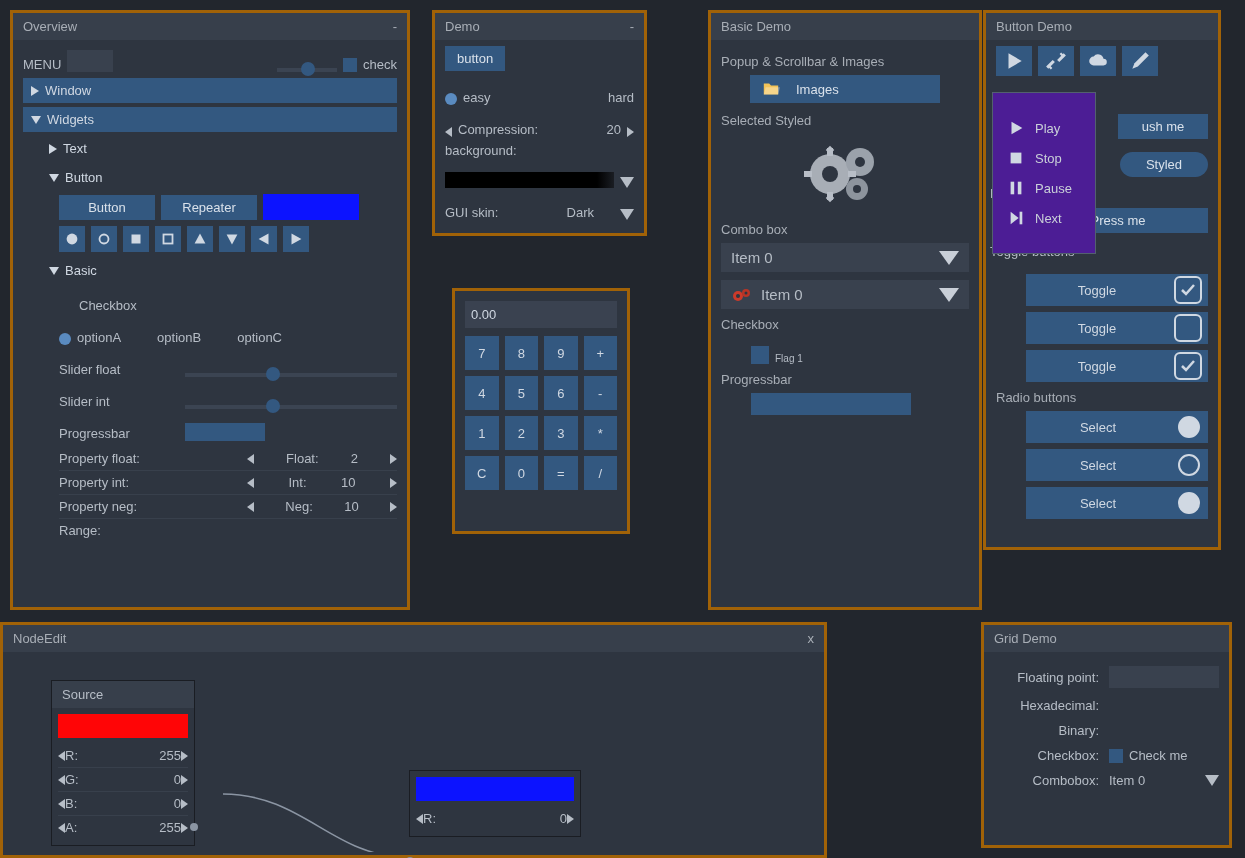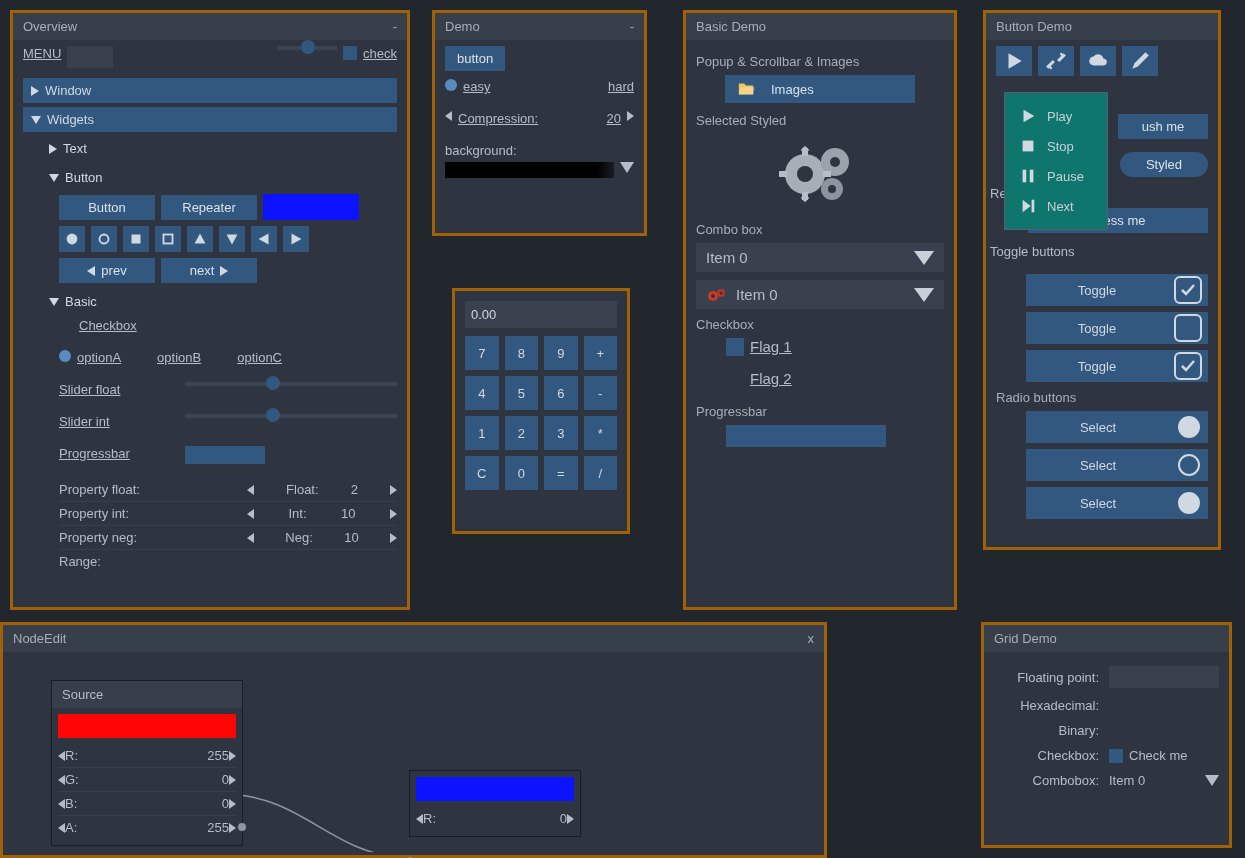--- a/index.html
+++ b/index.html
@@ -25,25 +25,24 @@
     justify-content: space-between;
     align-items: center;
     color: #a8aeb6;
     font-size: 13px;
   }
   .panel-body {
     padding: 6px 10px;
   }
   .row {
     display: flex;
-    align-items: flex-start;
+    align-items: flex-end;
     gap: 6px;
     margin-bottom: 6px;
     min-height: 26px;
-    text-decoration: underline;
   }
   .btn {
     background: #335880;
     color: #d9e1ea;
     border: none;
     padding: 5px 12px;
     cursor: pointer;
     font-size: 13px;
     text-align: center;
   }
@@ -107,21 +106,21 @@
   }
   .toggle-label, .select-label { flex:1; text-align:center; color:#d0d8e2; }
   .toggle-chk {
     width:28px; height:28px; border:2px solid #d0d8e2; border-radius:6px; margin:0 6px; display:flex; align-items:center; justify-content:center;
   }
   .select-radio {
     width:22px; height:22px; border:2px solid #d0d8e2; border-radius:50%; margin:0 8px;
   }
   .select-radio.filled { background:#d0d8e2; }
   .ctx-menu {
-    position:absolute; background:#0f766e; border:1px solid #53606f; padding:8px 0; z-index:50;margin-left:12px;
+    position:absolute; background:#4c1d95; border:1px solid #53606f; padding:20px 0; z-index:50;
   }
   .ctx-item { display:flex; align-items:center; gap:10px; padding:6px 14px; cursor:pointer; color:#c9cfd8; }
   .node {
     position:absolute; background:#2e3540; border:1px solid #1a1d23;
   }
   .node-header { background:#373f4b; padding:6px 10px; color:#b6bdc6; }
   .node-swatch { height:24px; margin:6px; }
   .node-port {
     width:8px; height:8px; border-radius:50%; background:#8b95a3;
   }
@@ -209,30 +208,20 @@
               <svg class="icon" viewBox="0 0 20 20">
                 <polygon points="15,4 15,16 4,10"></polygon>
               </svg>
             </div>
           <div class="icon-btn">
               <svg class="icon" viewBox="0 0 20 20">
                 <polygon points="5,4 5,16 16,10"></polygon>
               </svg>
             </div>
         </div>
-        <div class="btn-row" style="margin-bottom:6px;">
-          <button class="btn" style="width:96px;display:flex;align-items:center;justify-content:center;gap:6px;">
-            <span class="tri" style="border-top:5px solid transparent;border-bottom:5px solid transparent;border-right:8px solid #d0d8e2;"></span>
-            <span>prev</span>
-          </button>
-          <button class="btn" style="width:96px;display:flex;align-items:center;justify-content:center;gap:6px;">
-            <span>next</span>
-            <span class="tri tri-right"></span>
-          </button>
-        </div>
       </div>
       <div class="tree-item plain">
         <span class="tri tri-down"></span>
         <span>Basic</span>
       </div>
       <div style="padding-left:18px;">
         <div class="row">
             <span style="width:14px"></span>
             <span>Checkbox</span>
           </div>
@@ -312,20 +301,26 @@
       <span class="arrow-l"></span>
       <span>Compression:</span>
       <span style="flex:1"></span>
       <span>20</span>
       <span class="arrow-r"></span>
     </div>
     <div style="margin-bottom:4px;">background:</div>
     <div class="row">
       <div class="color-strip"></div>
       <span class="arrow-d" style="border-top-width:11px;border-left-width:7px;border-right-width:7px;"></span>
+    </div>
+    <div class="row">
+      <span>GUI skin:</span>
+      <span style="flex:1"></span>
+      <span>Dark</span>
+      <span class="arrow-d" style="margin-left:20px;border-top-width:11px;border-left-width:7px;border-right-width:7px;"></span>
     </div>
   </div>
 </div>
 
 <div class="panel" style="left:452px; top:288px; width:178px; height:246px;">
   <div class="panel-body" style="padding:10px;">
     <div class="calc-display">0.00</div>
     <div class="calc-grid" id="calc-grid">
         <div class="calc-btn">7</div>
         <div class="calc-btn">8</div>
@@ -340,21 +335,21 @@
         <div class="calc-btn">3</div>
         <div class="calc-btn">*</div>
         <div class="calc-btn">C</div>
         <div class="calc-btn">0</div>
         <div class="calc-btn">=</div>
         <div class="calc-btn">/</div>
       </div>
   </div>
 </div>
 
-<div class="panel" style="left:683px; top:10px; width:274px; height:600px;">
+<div class="panel" style="left:708px; top:10px; width:274px; height:600px;">
   <div class="panel-header">
     <span>Basic Demo</span>
   </div>
   <div class="panel-body">
     <div class="sect-label">Popup &amp; Scrollbar &amp; Images</div>
     <div style="display:flex;justify-content:center;margin-bottom:10px;">
       <button class="btn" style="display:flex;align-items:center;gap:16px;width:190px;">
         <svg class="icon" viewBox="0 0 20 20">
             <path fill="#f2c358" d="M2 4h6l2 2h8v10H2z"></path>
             <path fill="#fff" d="M4 8h16l-2 8H2z" opacity="0.3"></path>
@@ -396,24 +391,21 @@
           <circle cx="15" cy="6" r="4" fill="#b83426"></circle>
             <circle cx="15" cy="6" r="1.5" fill="#2e3540"></circle>
         </svg>
         <span style="font-size:15px;">Item 0</span>
       </span>
       <span class="big-arrow-d"></span>
     </div>
     <div class="sect-label">Checkbox</div>
     <div class="row" style="padding-left:30px;">
       <span class="chk" style="width:18px;height:18px;"></span>
-      <span style="font-size:15px;">Flag 1</span>
-    </div>
-    <div class="row" style="padding-left:54px;">
-      <span style="font-size:15px;">Flag 2</span>
+      <span style="font-size:10px;">Flag 1</span>
     </div>
     <div class="sect-label">Progressbar</div>
     <div class="progressbar" style="width:160px;margin-left:30px;"></div>
   </div>
 </div>
 
 <div class="panel" style="left:983px; top:10px; width:238px; height:540px;">
   <div class="panel-header">
     <span>Button Demo</span>
   </div>
@@ -519,21 +511,21 @@
 
 <div class="panel" style="left:0px; top:622px; width:827px; height:236px;">
   <div class="panel-header">
     <span>NodeEdit</span>
     <span>x</span>
   </div>
   <div style="position:relative;height:200px;">
     <svg style="position:absolute;left:0;top:0;width:100%;height:100%;pointer-events:none;">
       <path d="M 220 142 C 300 142, 330 205, 403 205" stroke="#8b95a3" stroke-width="1.5" fill="none"></path>
     </svg>
-    <div class="node" style="left:48px; top:28px; width:192px;">
+    <div class="node" style="left:48px; top:28px; width:144px;">
       <div class="node-header">Source</div>
       <div class="node-swatch" style="background:#ff0506;"></div>
       <div style="padding:0 6px 6px 6px;">
         <div class="prop-row">
             <span class="arrow-l"></span>
             <span>R:</span>
             <span style="flex:1"></span>
             <span>255</span>
             <span class="arrow-r"></span>
           </div>

